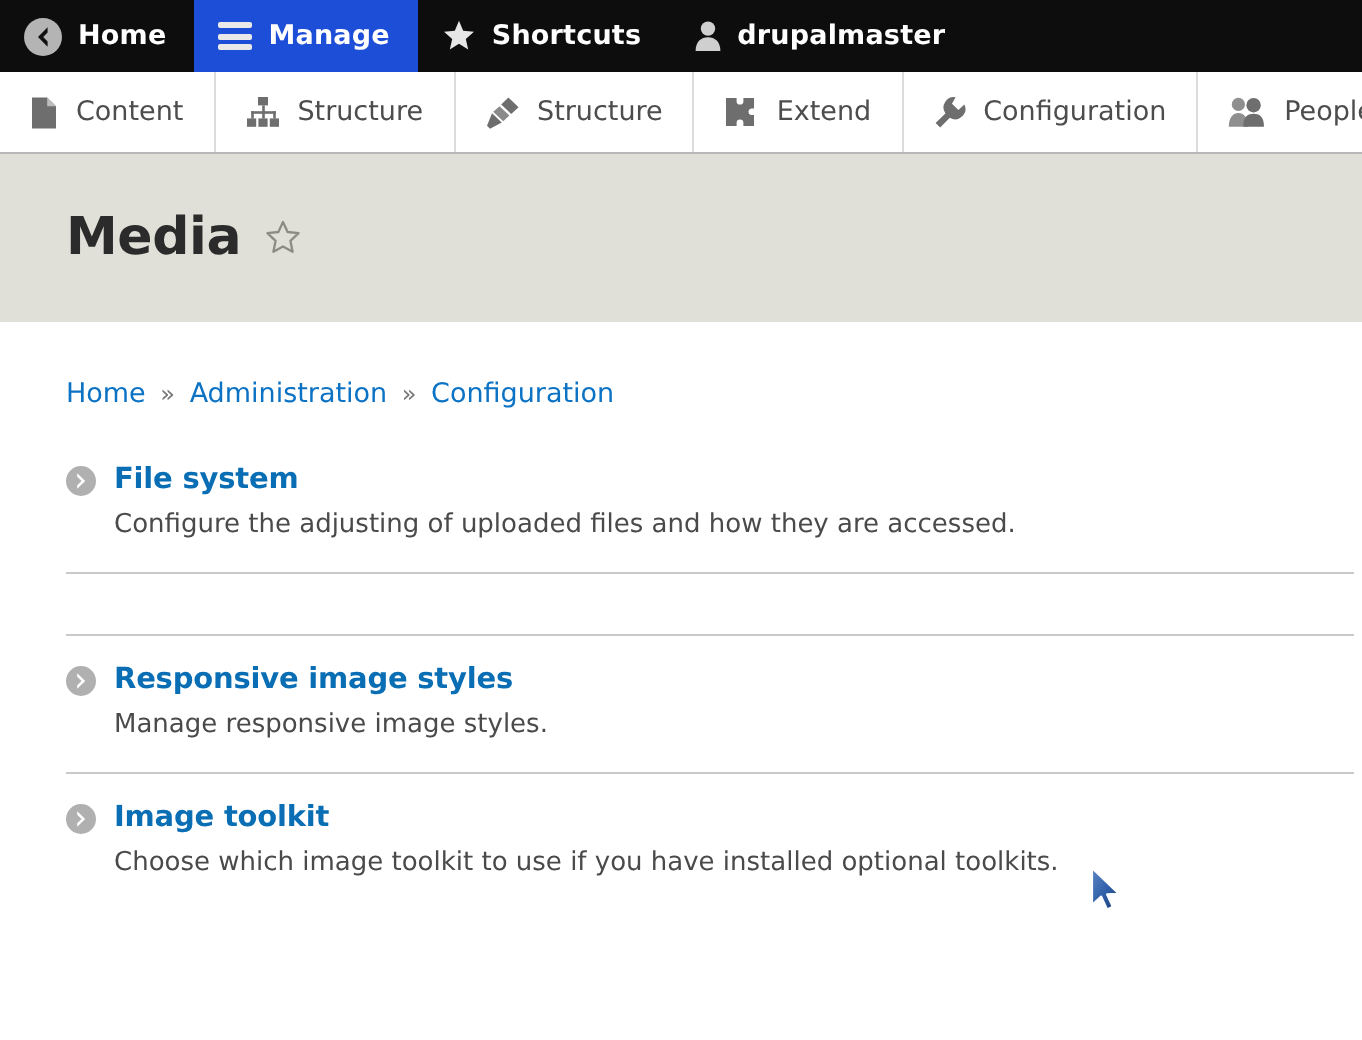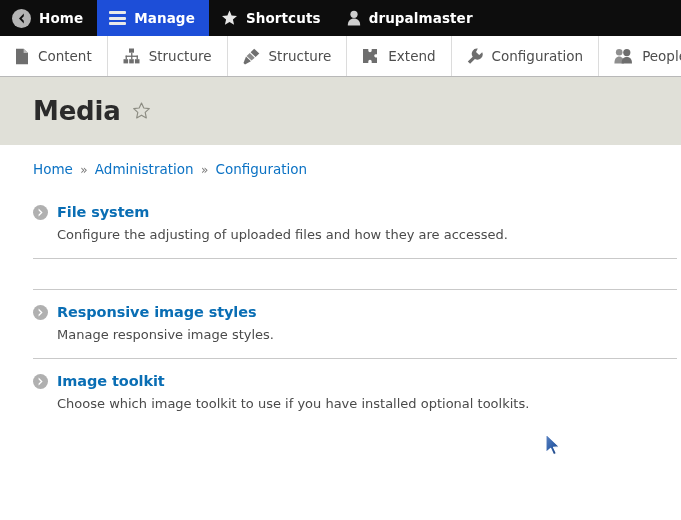--- a/index.html
+++ b/index.html
@@ -82,41 +82,41 @@
     font-size: 13.5px;
     cursor: pointer;
     white-space: nowrap;
   }
   .menu-item:last-child { border-right: none; }
   .menu-item svg { display: block; flex: none; }
 
   
   .title-band {
     background: #e0e0d8;
-    height: 68px;
+    height: 84px;
     display: flex;
     align-items: center;
     padding-left: 33px;
     box-sizing: border-box;
     gap: 11px;
   }
   .page-title {
     font-size: 26px;
     font-weight: bold;
     color: #2b2b2b;
     letter-spacing: -0.2px;
   }
   .star-outline { display: block; cursor: pointer; }
 
   
   .content {
     padding: 0 0 0 33px;
   }
   .breadcrumb {
-    padding-top: 16px;
+    padding-top: 28px;
     font-size: 13.5px;
     color: #1d6ab5;
   }
   .breadcrumb a {
     color: #0b72c4;
     text-decoration: none;
     cursor: pointer;
   }
   .breadcrumb .sep {
     color: #777777;

